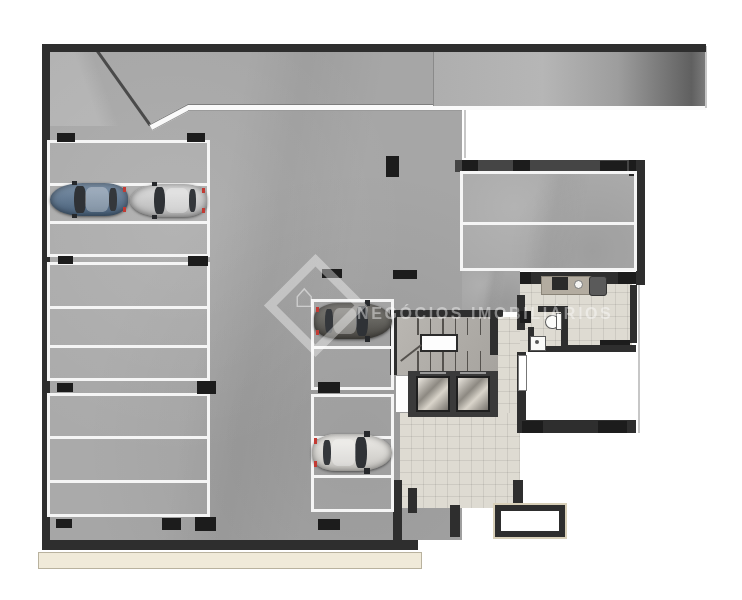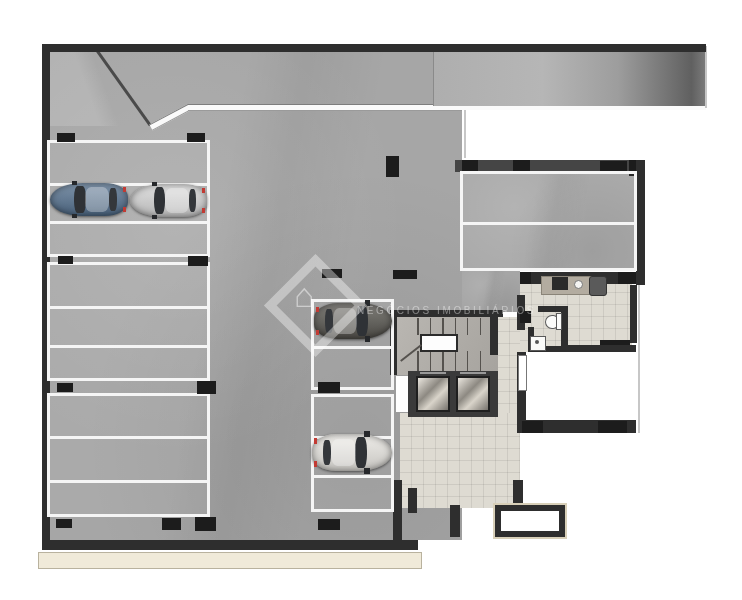--- a/index.html
+++ b/index.html
@@ -46,21 +46,21 @@
   
   .liftframe{background:#3a3a3a;}
   .liftcab{border:2px solid #1f1f1f;background:linear-gradient(135deg,#eae6de 0%,#8d8982 40%,#d9d4ca 62%,#76726c 100%);}
   
   .fixture{background:#fbfbf9;border:1px solid #5a5a5a;}
   
   .wm{pointer-events:none;}
   .wm-diamond{border:9px solid rgba(255,255,255,.38);transform:rotate(45deg);}
   .wm-house{color:rgba(255,255,255,.48);font-size:34px;font-weight:bold;}
   .wm-brand{color:rgba(255,255,255,.52);font-size:37px;font-weight:bold;letter-spacing:3px;}
-  .wm-tag{color:rgba(255,255,255,.42);font-size:10px;font-weight:normal;letter-spacing:2.6px;}
+  .wm-tag{color:rgba(255,255,255,.42);font-size:16px;font-weight:bold;letter-spacing:2.6px;}
   .thinline{background:#c7c7c7;}
 </style>
 </head>
 <body>
 
 <div id="canvas">
 
   <div class="abs floor" style="left:48px;top:50px;width:414px;height:490px"></div>
   <div class="abs floor" style="left:462px;top:270px;width:58px;height:42px"></div>
   <div class="abs floor" style="left:462px;top:172px;width:174px;height:99px"></div>

